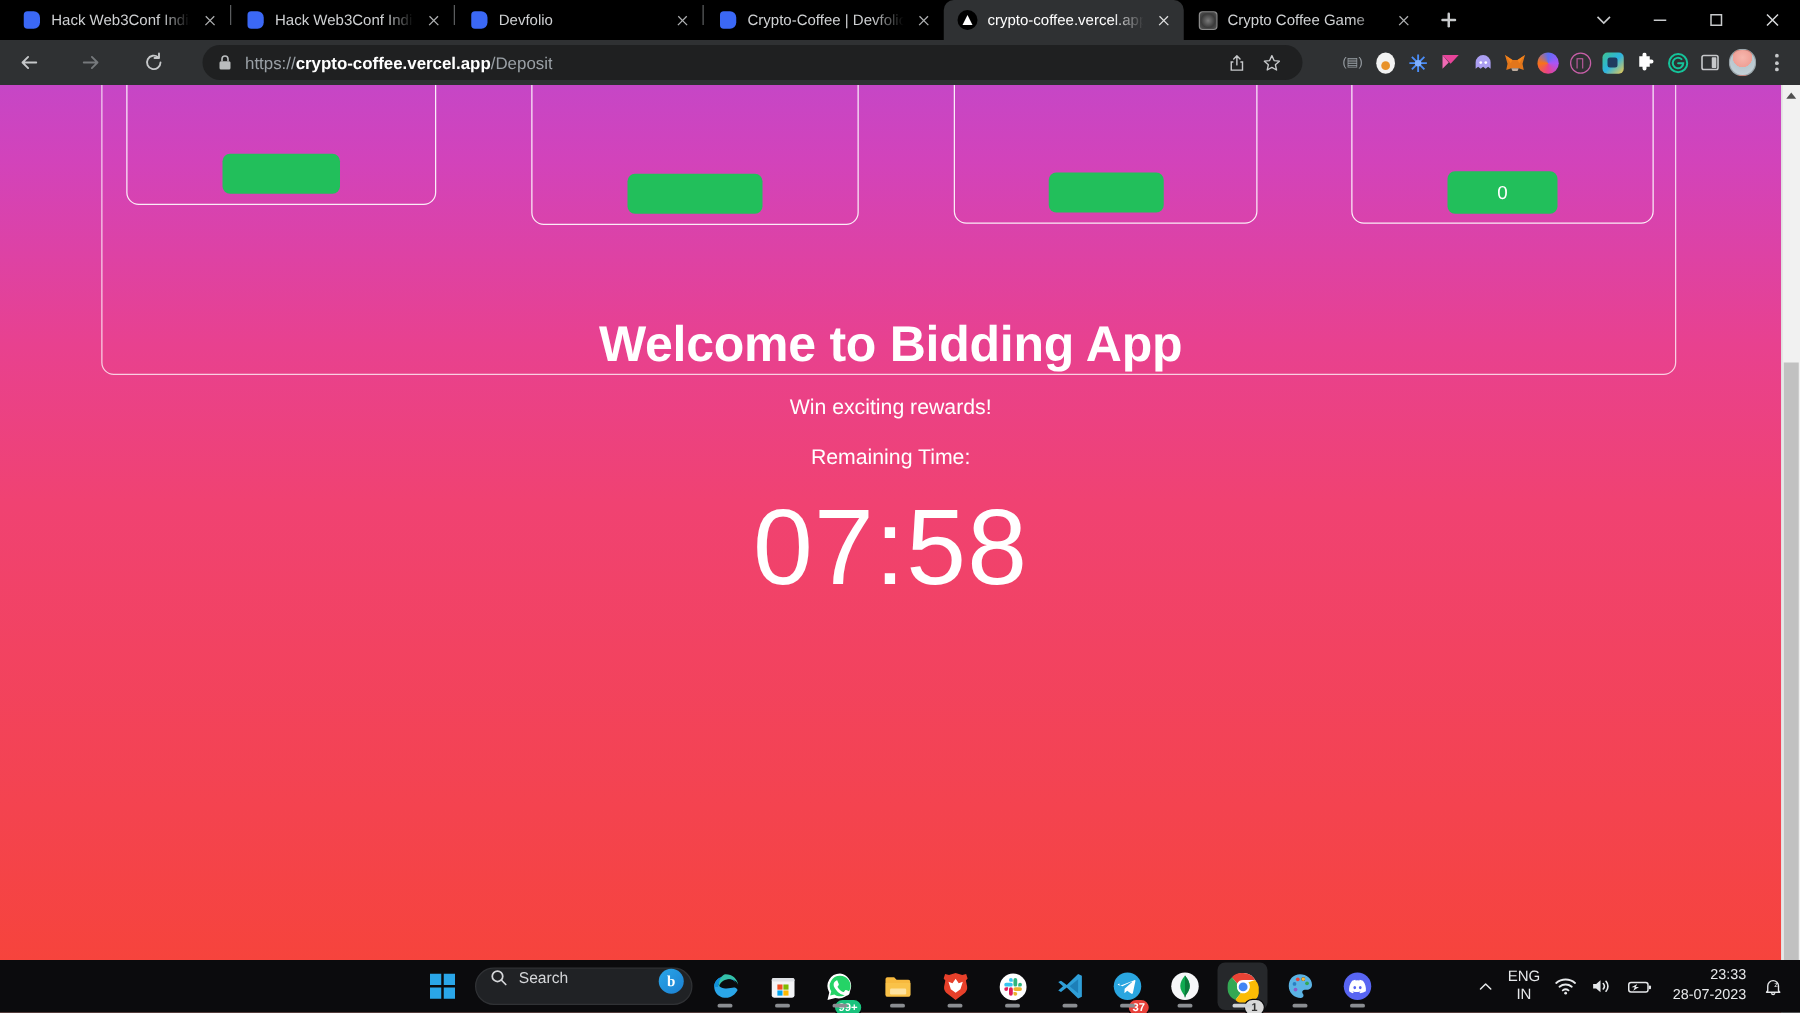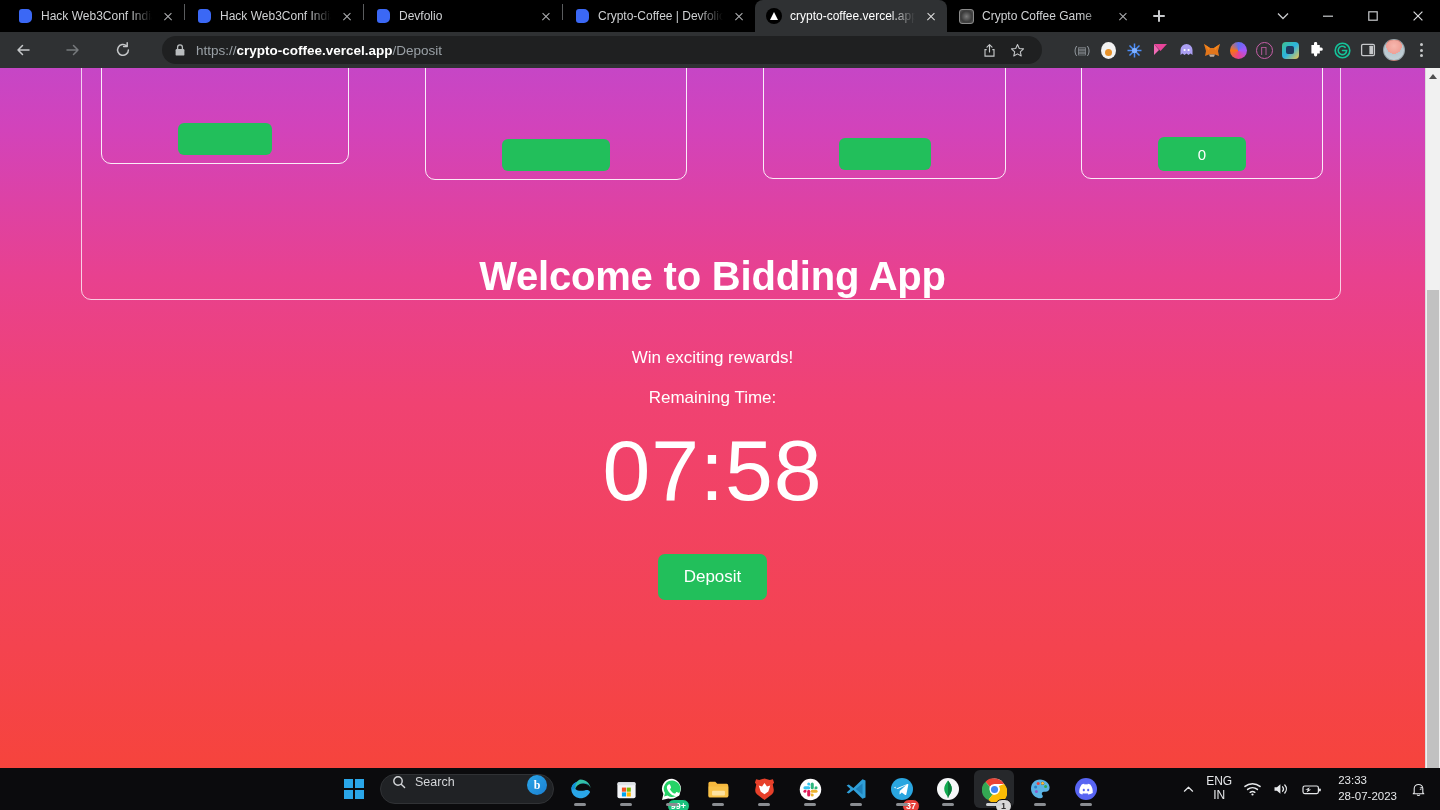--- a/index.html
+++ b/index.html
@@ -116,21 +116,21 @@
   .card .cardbtn {
     position:absolute; left:50%; transform:translateX(-50%);
     background:#22bf5b; color:#fff; border:none; border-radius:6px;
     font-family:"Liberation Sans", sans-serif; font-size:15px;
     display:flex; align-items:center; justify-content:center;
   }
 
   .hero { position:absolute; left:0; right:0; top:186px; text-align:center; color:#fff; }
   .hero h1 {
     font-size:40px; font-weight:700; letter-spacing:-0.2px; line-height:1.1;
-    margin-bottom: 50px;
+    margin-bottom: 18px;
   }
   .hero p { font-size:17px; font-weight:400; margin: 0 0 20px 0; line-height:1.2; }
   .hero p.rt { margin-bottom: 6px; }
   .timer { font-size:86px; font-weight:400; line-height:1.15; margin-top:12px; letter-spacing:1px; }
   .deposit-btn {
     margin-top: 34px;
     background:#22bf5b; color:#fff; border:none; border-radius:7px;
     font-family:"Liberation Sans", sans-serif; font-size:17px;
     padding: 13px 26px; cursor:pointer;
   }
@@ -184,21 +184,21 @@
     display:flex;align-items:center;justify-content:center;
     color:#fff; font-size:12px; font-weight:700; font-family:"Liberation Serif", serif;
   }
 
   .tray {
     position:absolute; right:8px; top:50%; transform:translateY(-50%);
     display:flex; align-items:center; gap:0; color:#e6e8ea; font-size:11.5px;
   }
   .tray-item { padding:0 6px; display:flex; align-items:center; justify-content:center; height:34px; }
   .lang { line-height:1.15; text-align:center; font-size:12px; }
-  .clock { line-height:1.35; font-size:11.5px; padding:0 8px 0 10px; }
+  .clock { line-height:1.35; text-align:right; font-size:11.5px; padding:0 8px 0 10px; }
 </style>
 </head>
 <body>
 
 <div class="browser">
 
   <div class="tabstrip">
 
     <div class="tab">
       <span class="favicon">
@@ -413,21 +413,20 @@
 
       <div class="card" style="left:1081px; top:-144px; width:242px; height:255px;">
         <button class="cardbtn" style="top:212px; width:88px; height:34px;">0</button>
       </div>
 
       <div class="hero">
         <h1>Welcome to Bidding App</h1>
         <p>Win exciting rewards!</p>
         <p class="rt">Remaining Time:</p>
         <div class="timer">07:58</div>
-        <button class="deposit-btn">Deposit</button>
       </div>
     </div>
 
     <div class="scrollbar">
       <div class="sb-arrow up">
           <i></i>
         </div>
       <div class="sb-thumb"></div>
       <div class="sb-arrow down" style="position:absolute;bottom:0;left:0;right:0;">
           <i></i>

